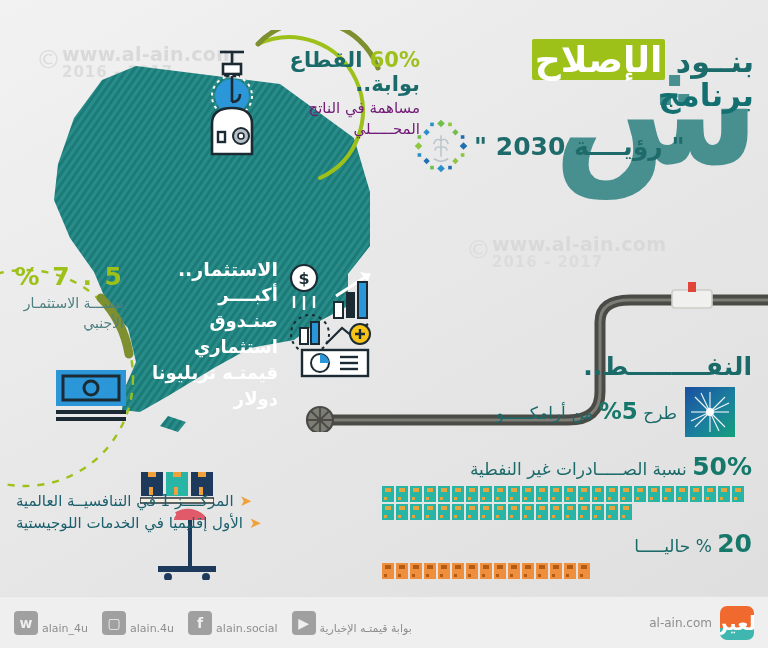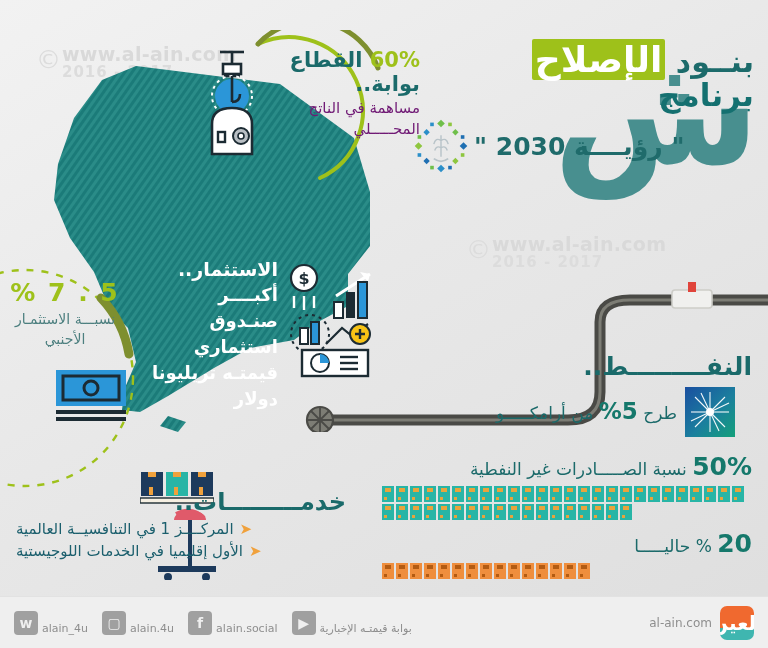--- a/index.html
+++ b/index.html
@@ -77,21 +77,21 @@
   
   #private-block { position: absolute; left: 240px; top: 48px; width: 180px; }
   #private-block .hd { font-size: 21px; line-height: 1.15; }
   #private-block .pct { color: #9ec11a; }
   #private-block .sub { font-size: 15px; color: #701a75; line-height: 1.35; margin-top: 2px; }
   #private-arc { position: absolute; left: 228px; top: 30px; width: 200px; height: 160px; }
   #idea-icon { position: absolute; left: 200px; top: 46px; width: 64px; height: 112px; }
 
   
   #foreign-arc { position: absolute; left: -95px; top: 258px; width: 240px; height: 240px; }
-  #foreign-block { position: absolute; left: 6px; top: 278px; width: 118px; text-align: center; }
+  #foreign-block { position: absolute; left: 6px; top: 262px; width: 118px; }
   #foreign-block .num { font-size: 25px; color: #9ec11a; font-weight: bold; letter-spacing: 2px; }
   #foreign-block .sub { font-size: 14px; color: #4c7f7f; line-height: 1.45; margin-top: 2px; }
   #money-icon { position: absolute; left: 52px; top: 368px; width: 78px; height: 56px; }
 
   
   #invest-block { position: absolute; left: 148px; top: 258px; width: 130px; }
   #invest-block .hd { color: #ffffff; font-size: 19px; line-height: 1.25; }
   #invest-block .sub { color: #ffffff; font-size: 18px; line-height: 1.45; font-weight: bold; }
   #invest-icons { position: absolute; left: 286px; top: 262px; width: 108px; height: 118px; }
 
@@ -497,21 +497,20 @@
   <svg id="trolley-icon" viewBox="0 0 68 72">
     <path d="M24 6 Q40 -2 52 10" fill="none" stroke="#e05a6a" stroke-width="4"></path>
     <path d="M22 12 A16 10 0 0 1 54 12 Z" fill="#e05a6a"></path>
     <line x1="38" y1="12" x2="38" y2="58" stroke="#1d3a5c" stroke-width="4"></line>
     <rect x="6" y="58" width="58" height="6" fill="#1d3a5c"></rect>
     <circle cx="16" cy="69" r="4" fill="#1d3a5c"></circle>
     <circle cx="54" cy="69" r="4" fill="#1d3a5c"></circle>
   </svg>
 
   <div id="services">
-    <div id="svc-title" class="hd">خدمـــــــــات..</div>
     <div class="svc-line">
       <span class="svc-arrow">➤</span>
       <span class="t">المركــــز 1 في التنافسيــة العالمية</span>
     </div>
     <div class="svc-line">
       <span class="svc-arrow">➤</span>
       <span class="t">الأول إقليميا في الخدمات اللوجيستية</span>
     </div>
   </div>
 

